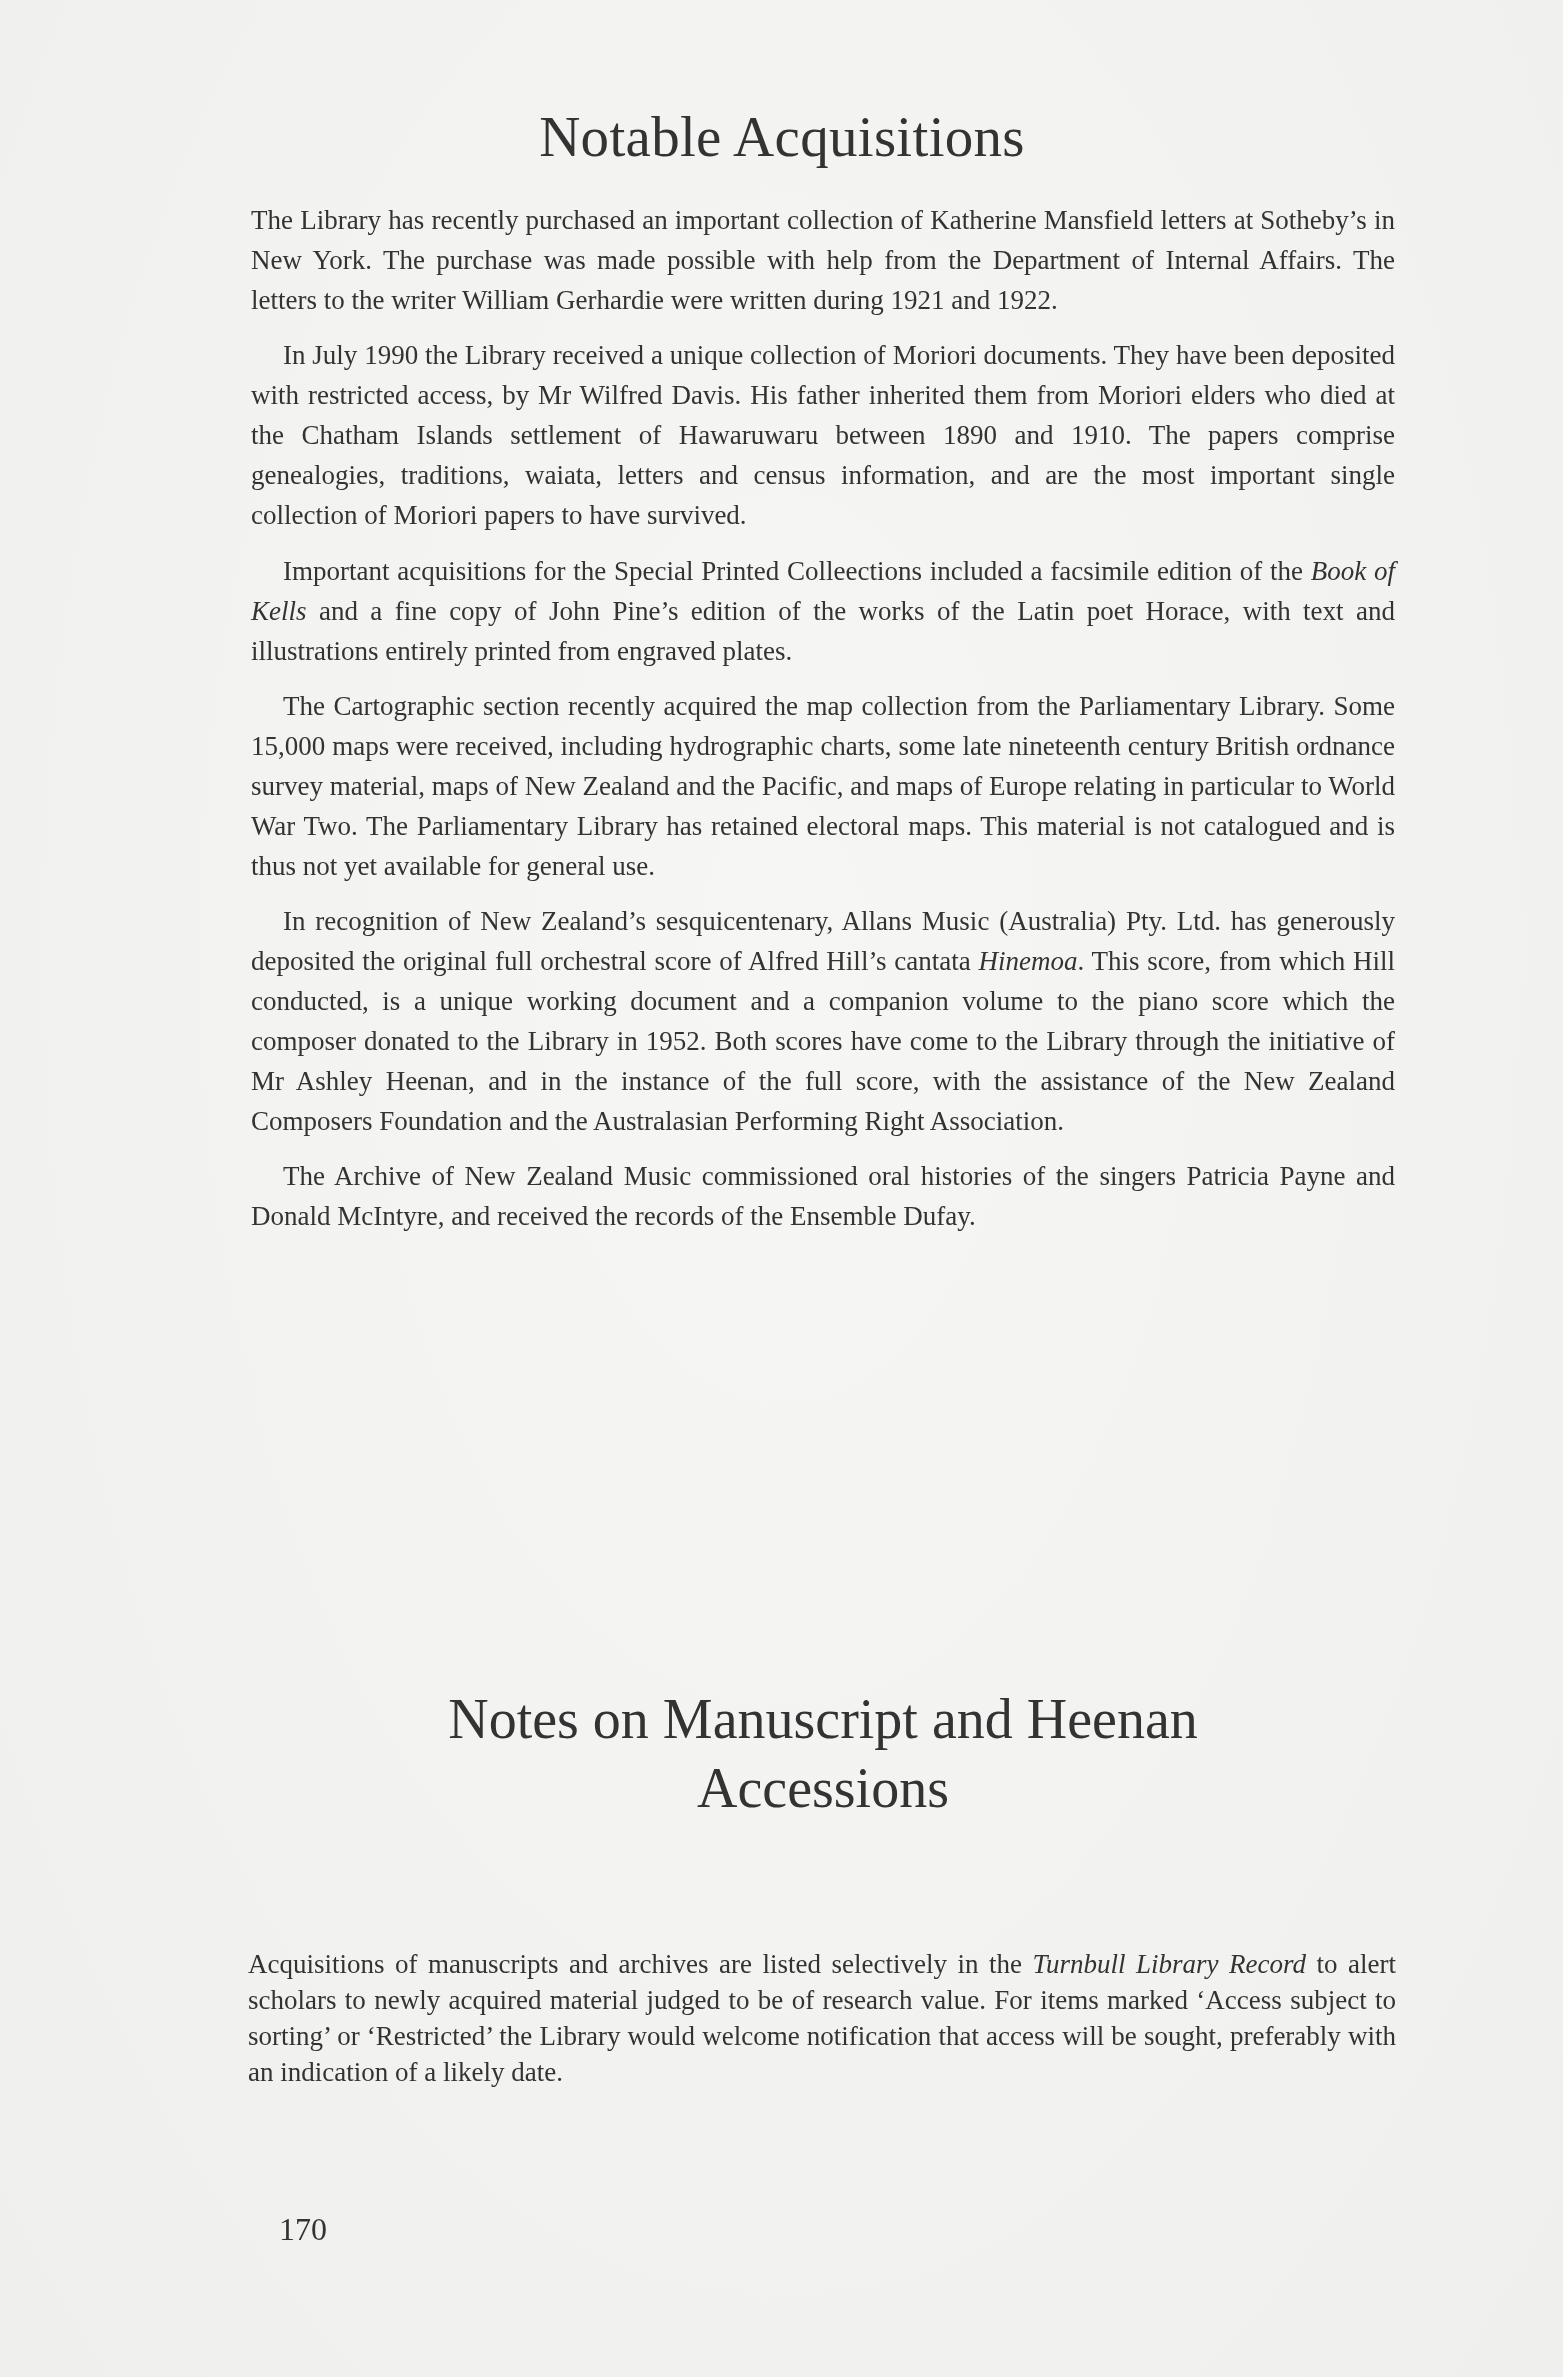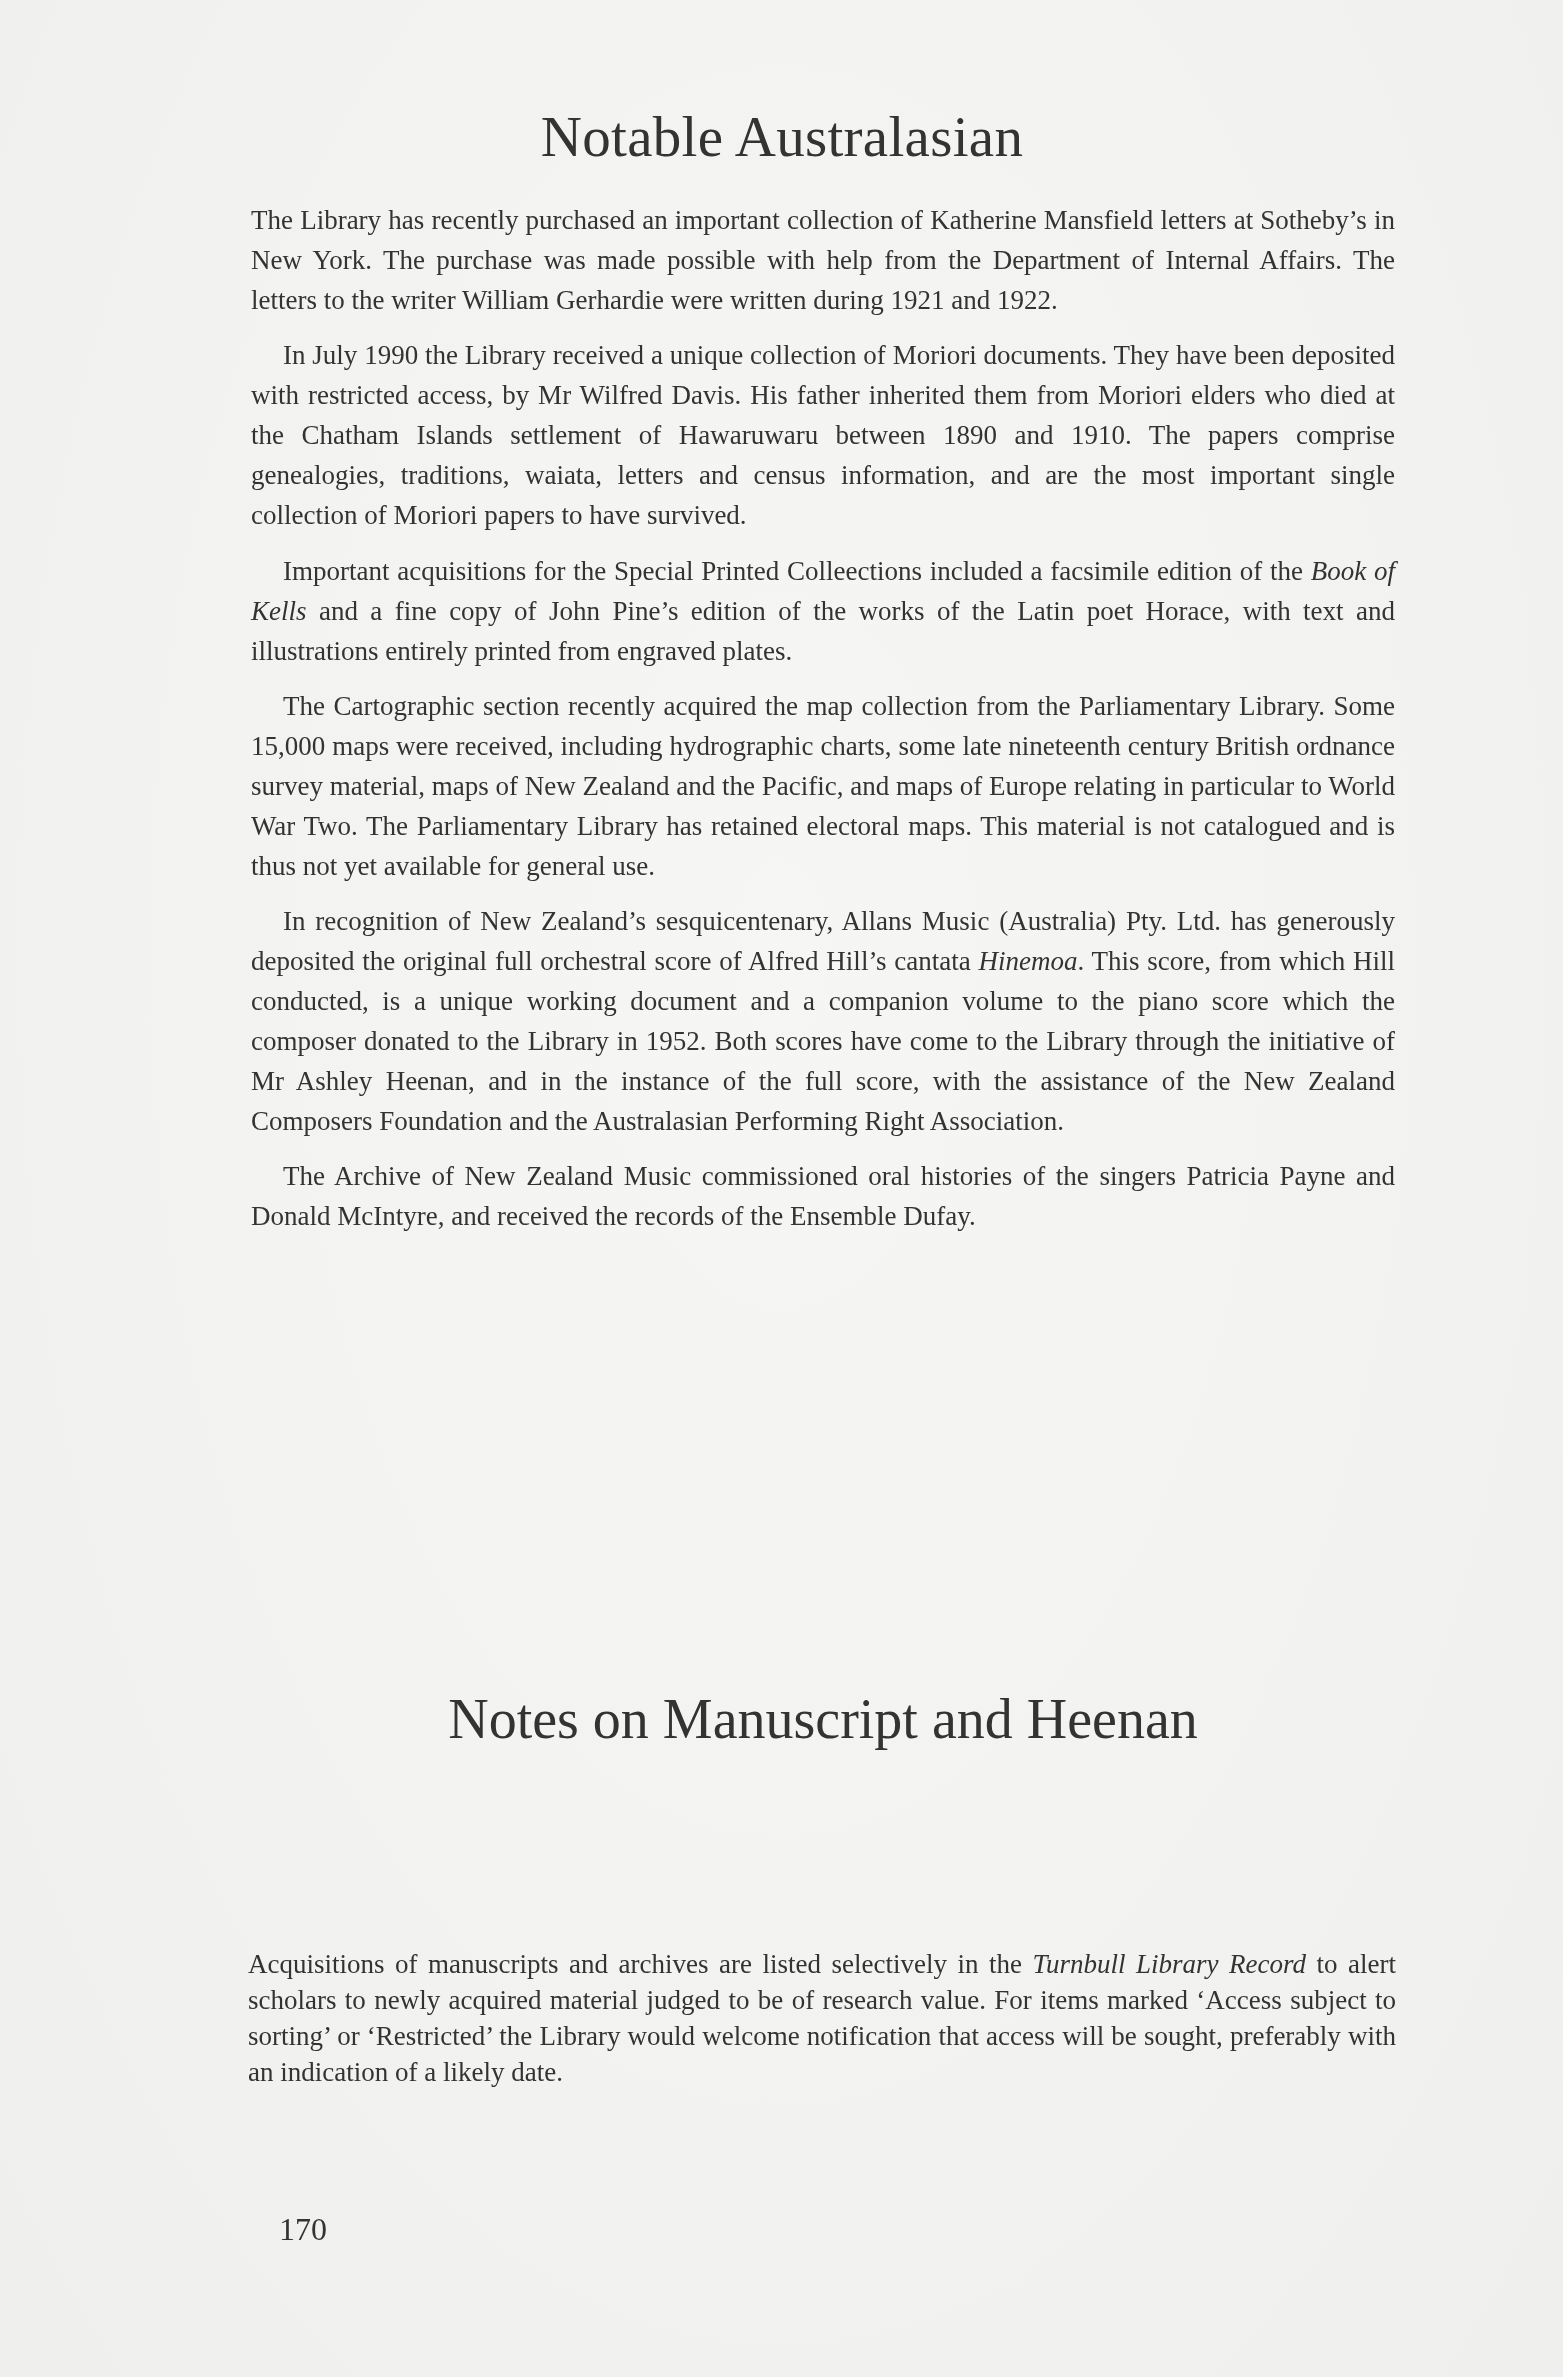--- a/index.html
+++ b/index.html
@@ -95,21 +95,21 @@
     line-height: 40px;
     color: #333;
   }
   em { font-style: italic; }
 </style>
 </head>
 <body>
 
 <div class="page">
 
-  <h1 class="title-main">Notable Australasian</h1>
+  <h1 class="title-main">Notable Acquisitions</h1>
 
   <div class="body-text">
     <p class="first">
       <span>The Library has recently purchased an important collection of Katherine Mansfield letters at Sotheby’s in New York. The purchase was made possible with help from the Department of Internal Affairs. The letters to the writer William Gerhardie were written during 1921 and 1922.</span>
     </p>
     <p>
       <span>In July 1990 the Library received a unique collection of Moriori documents. They have been deposited with restricted access, by Mr Wilfred Davis. His father inherited them from Moriori elders who died at the Chatham Islands settlement of Hawaruwaru between 1890 and 1910. The papers comprise genealogies, traditions, waiata, letters and census information, and are the most important single collection of Moriori papers to have survived.</span>
     </p>
     <p>
       <span>Important acquisitions for the Special Printed Colleections included a facsimile edition of the </span><em>Book of Kells</em><span> and a fine copy of John Pine’s edition of the works of the Latin poet Horace, with text and illustrations entirely printed from engraved plates.</span>
@@ -120,20 +120,21 @@
     <p>
       <span>In recognition of New Zealand’s sesquicentenary, Allans Music (Australia) Pty. Ltd. has generously deposited the original full orchestral score of Alfred Hill’s cantata </span><em>Hinemoa</em><span>. This score, from which Hill conducted, is a unique working document and a companion volume to the piano score which the composer donated to the Library in 1952. Both scores have come to the Library through the initiative of Mr Ashley Heenan, and in the instance of the full score, with the assistance of the New Zealand Composers Foundation and the Australasian Performing Right Association.</span>
     </p>
     <p>
       <span>The Archive of New Zealand Music commissioned oral histories of the singers Patricia Payne and Donald McIntyre, and received the records of the Ensemble Dufay.</span>
     </p>
   </div>
 
   <h2 class="title-second">
     <div>Notes on Manuscript and Heenan</div>
+    <div>Accessions</div>
   </h2>
 
 
   <p class="intro">
     <span>Acquisitions of manuscripts and archives are listed selectively in the </span><em>Turnbull Library Record</em><span> to alert scholars to newly acquired material judged to be of research value. For items marked ‘Access subject to sorting’ or ‘Restricted’ the Library would welcome notification that access will be sought, preferably with an indication of a likely date.</span>
   </p>
 
   <div class="page-number">170</div>
 
 </div>

